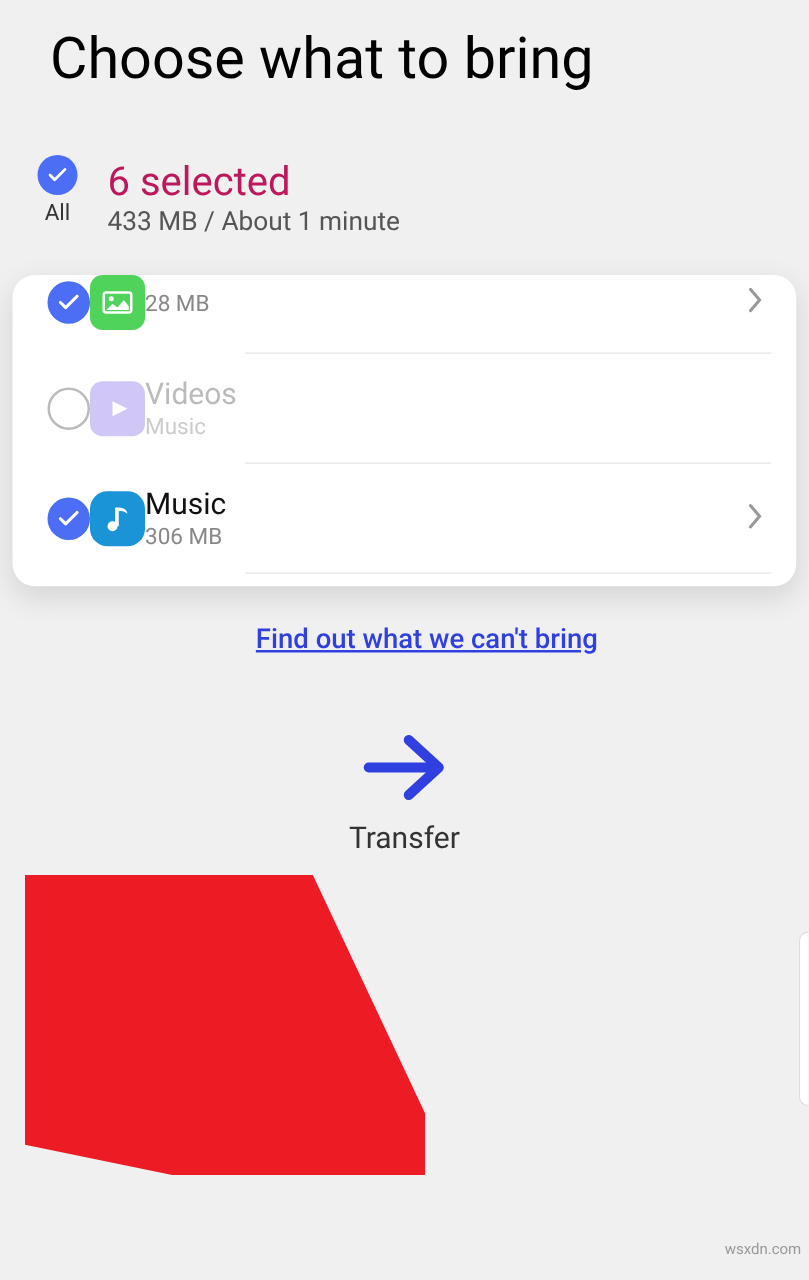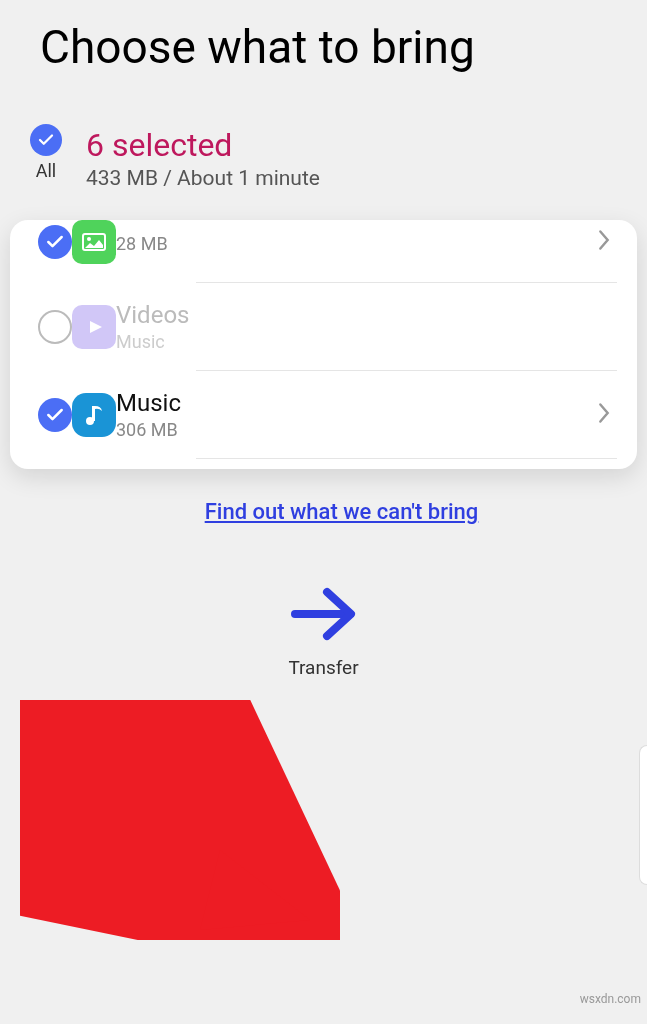--- a/index.html
+++ b/index.html
@@ -149,21 +149,21 @@
       cursor: pointer;
     }
     .transfer-arrow svg {
       width: 70px;
       height: 60px;
       stroke: #2f3fe0;
       stroke-width: 8;
       fill: none;
     }
     .transfer-label {
-      font-size: 19px;
+      font-size: 24px;
       color: #333;
     }
     .red-arrow {
       position: absolute;
       left: 20px;
       top: 700px;
       pointer-events: none;
       z-index: 10;
     }
     .watermark {

